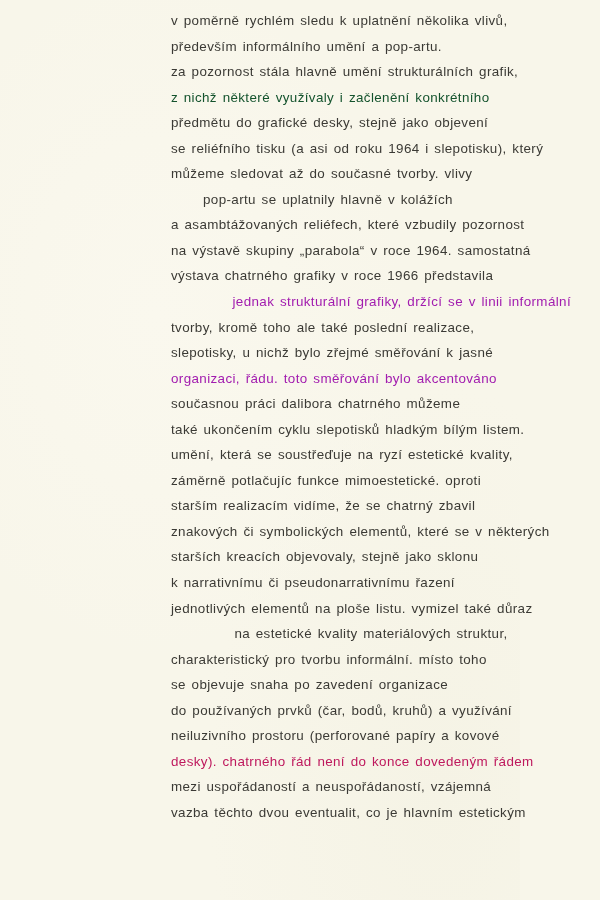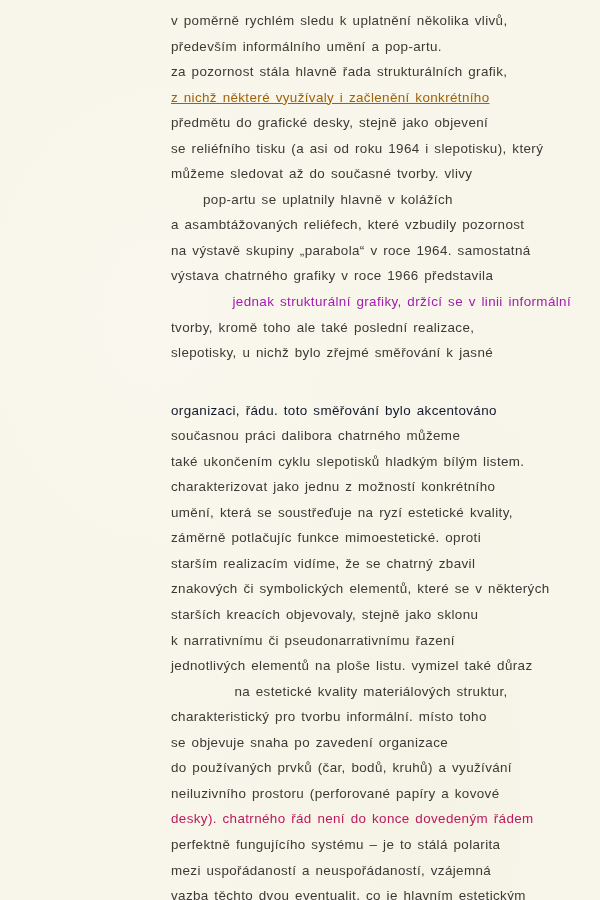--- a/index.html
+++ b/index.html
@@ -46,46 +46,44 @@
     font-weight: 400;
   }
 </style>
 </head>
 <body>
 
 <div id="page" style="background: rgb(248, 246, 234);">
   <div id="text-block">
       <div class="text-line" style="color: rgb(59, 58, 53);">v poměrně rychlém sledu k uplatnění několika vlivů,</div>
       <div class="text-line" style="color: rgb(59, 58, 53);">především informálního umění a pop-artu.</div>
-      <div class="text-line" style="color: rgb(59, 58, 53);">za pozornost stála hlavně řada strukturálních grafik,</div>
-      <div class="text-line" style="color: #a16207; text-decoration: underline;">z nichž některé využívaly i začlenění konkrétního</div>
+      <div class="text-line" style="color: rgb(59, 58, 53);">za pozornost stála hlavně umění strukturálních grafik,</div>
+      <div class="text-line" style="color: #14532d;">z nichž některé využívaly i začlenění konkrétního</div>
       <div class="text-line" style="color: rgb(59, 58, 53);">předmětu do grafické desky, stejně jako objevení</div>
       <div class="text-line" style="color: rgb(59, 58, 53);">se reliéfního tisku (a asi od roku 1964 i slepotisku), který</div>
       <div class="text-line" style="color: rgb(59, 58, 53);">můžeme sledovat až do současné tvorby. vlivy</div>
       <div class="text-line" style="color: rgb(59, 58, 53); margin-left: 32px;">pop-artu se uplatnily hlavně v kolážích</div>
       <div class="text-line" style="color: rgb(59, 58, 53);">a asambtážovaných reliéfech, které vzbudily pozornost</div>
       <div class="text-line" style="color: rgb(59, 58, 53);">na výstavě skupiny „parabola“ v roce 1964. samostatná</div>
       <div class="text-line" style="color: rgb(59, 58, 53);">výstava chatrného grafiky v roce 1966 představila</div>
       <div class="text-line" style="color: #a21caf; text-align: right;">jednak strukturální grafiky, držící se v linii informální</div>
       <div class="text-line" style="color: rgb(59, 58, 53);">tvorby, kromě toho ale také poslední realizace,</div>
       <div class="text-line" style="color: rgb(59, 58, 53);">slepotisky, u nichž bylo zřejmé směřování k jasné</div>
-      <div class="text-line" style="color: #0f172a; margin-top: 32px;">organizaci, řádu. toto směřování bylo akcentováno</div>
+      <div class="text-line" style="color: #a21caf;">organizaci, řádu. toto směřování bylo akcentováno</div>
       <div class="text-line" style="color: rgb(59, 58, 53);">současnou práci dalibora chatrného můžeme</div>
       <div class="text-line" style="color: rgb(59, 58, 53);">také ukončením cyklu slepotisků hladkým bílým listem.</div>
-      <div class="text-line" style="color: rgb(59, 58, 53);">charakterizovat jako jednu z možností konkrétního</div>
       <div class="text-line" style="color: rgb(59, 58, 53);">umění, která se soustřeďuje na ryzí estetické kvality,</div>
       <div class="text-line" style="color: rgb(59, 58, 53);">záměrně potlačujíc funkce mimoestetické. oproti</div>
       <div class="text-line" style="color: rgb(59, 58, 53);">starším realizacím vidíme, že se chatrný zbavil</div>
       <div class="text-line" style="color: rgb(59, 58, 53);">znakových či symbolických elementů, které se v některých</div>
       <div class="text-line" style="color: rgb(59, 58, 53);">starších kreacích objevovaly, stejně jako sklonu</div>
       <div class="text-line" style="color: rgb(59, 58, 53);">k narrativnímu či pseudonarrativnímu řazení</div>
       <div class="text-line" style="color: rgb(59, 58, 53);">jednotlivých elementů na ploše listu. vymizel také důraz</div>
       <div class="text-line" style="color: rgb(59, 58, 53); text-align: center;">na estetické kvality materiálových struktur,</div>
       <div class="text-line" style="color: rgb(59, 58, 53);">charakteristický pro tvorbu informální. místo toho</div>
       <div class="text-line" style="color: rgb(59, 58, 53);">se objevuje snaha po zavedení organizace</div>
       <div class="text-line" style="color: rgb(59, 58, 53);">do používaných prvků (čar, bodů, kruhů) a využívání</div>
       <div class="text-line" style="color: rgb(59, 58, 53);">neiluzivního prostoru (perforované papíry a kovové</div>
       <div class="text-line" style="color: #be185d;">desky). chatrného řád není do konce dovedeným řádem</div>
-      <div class="text-line" style="color: rgb(59, 58, 53);">perfektně fungujícího systému – je to stálá polarita</div>
       <div class="text-line" style="color: rgb(59, 58, 53);">mezi uspořádaností a neuspořádaností, vzájemná</div>
       <div class="text-line" style="color: rgb(59, 58, 53);">vazba těchto dvou eventualit, co je hlavním estetickým</div>
     </div>
 </div>
 
 </body></html>

